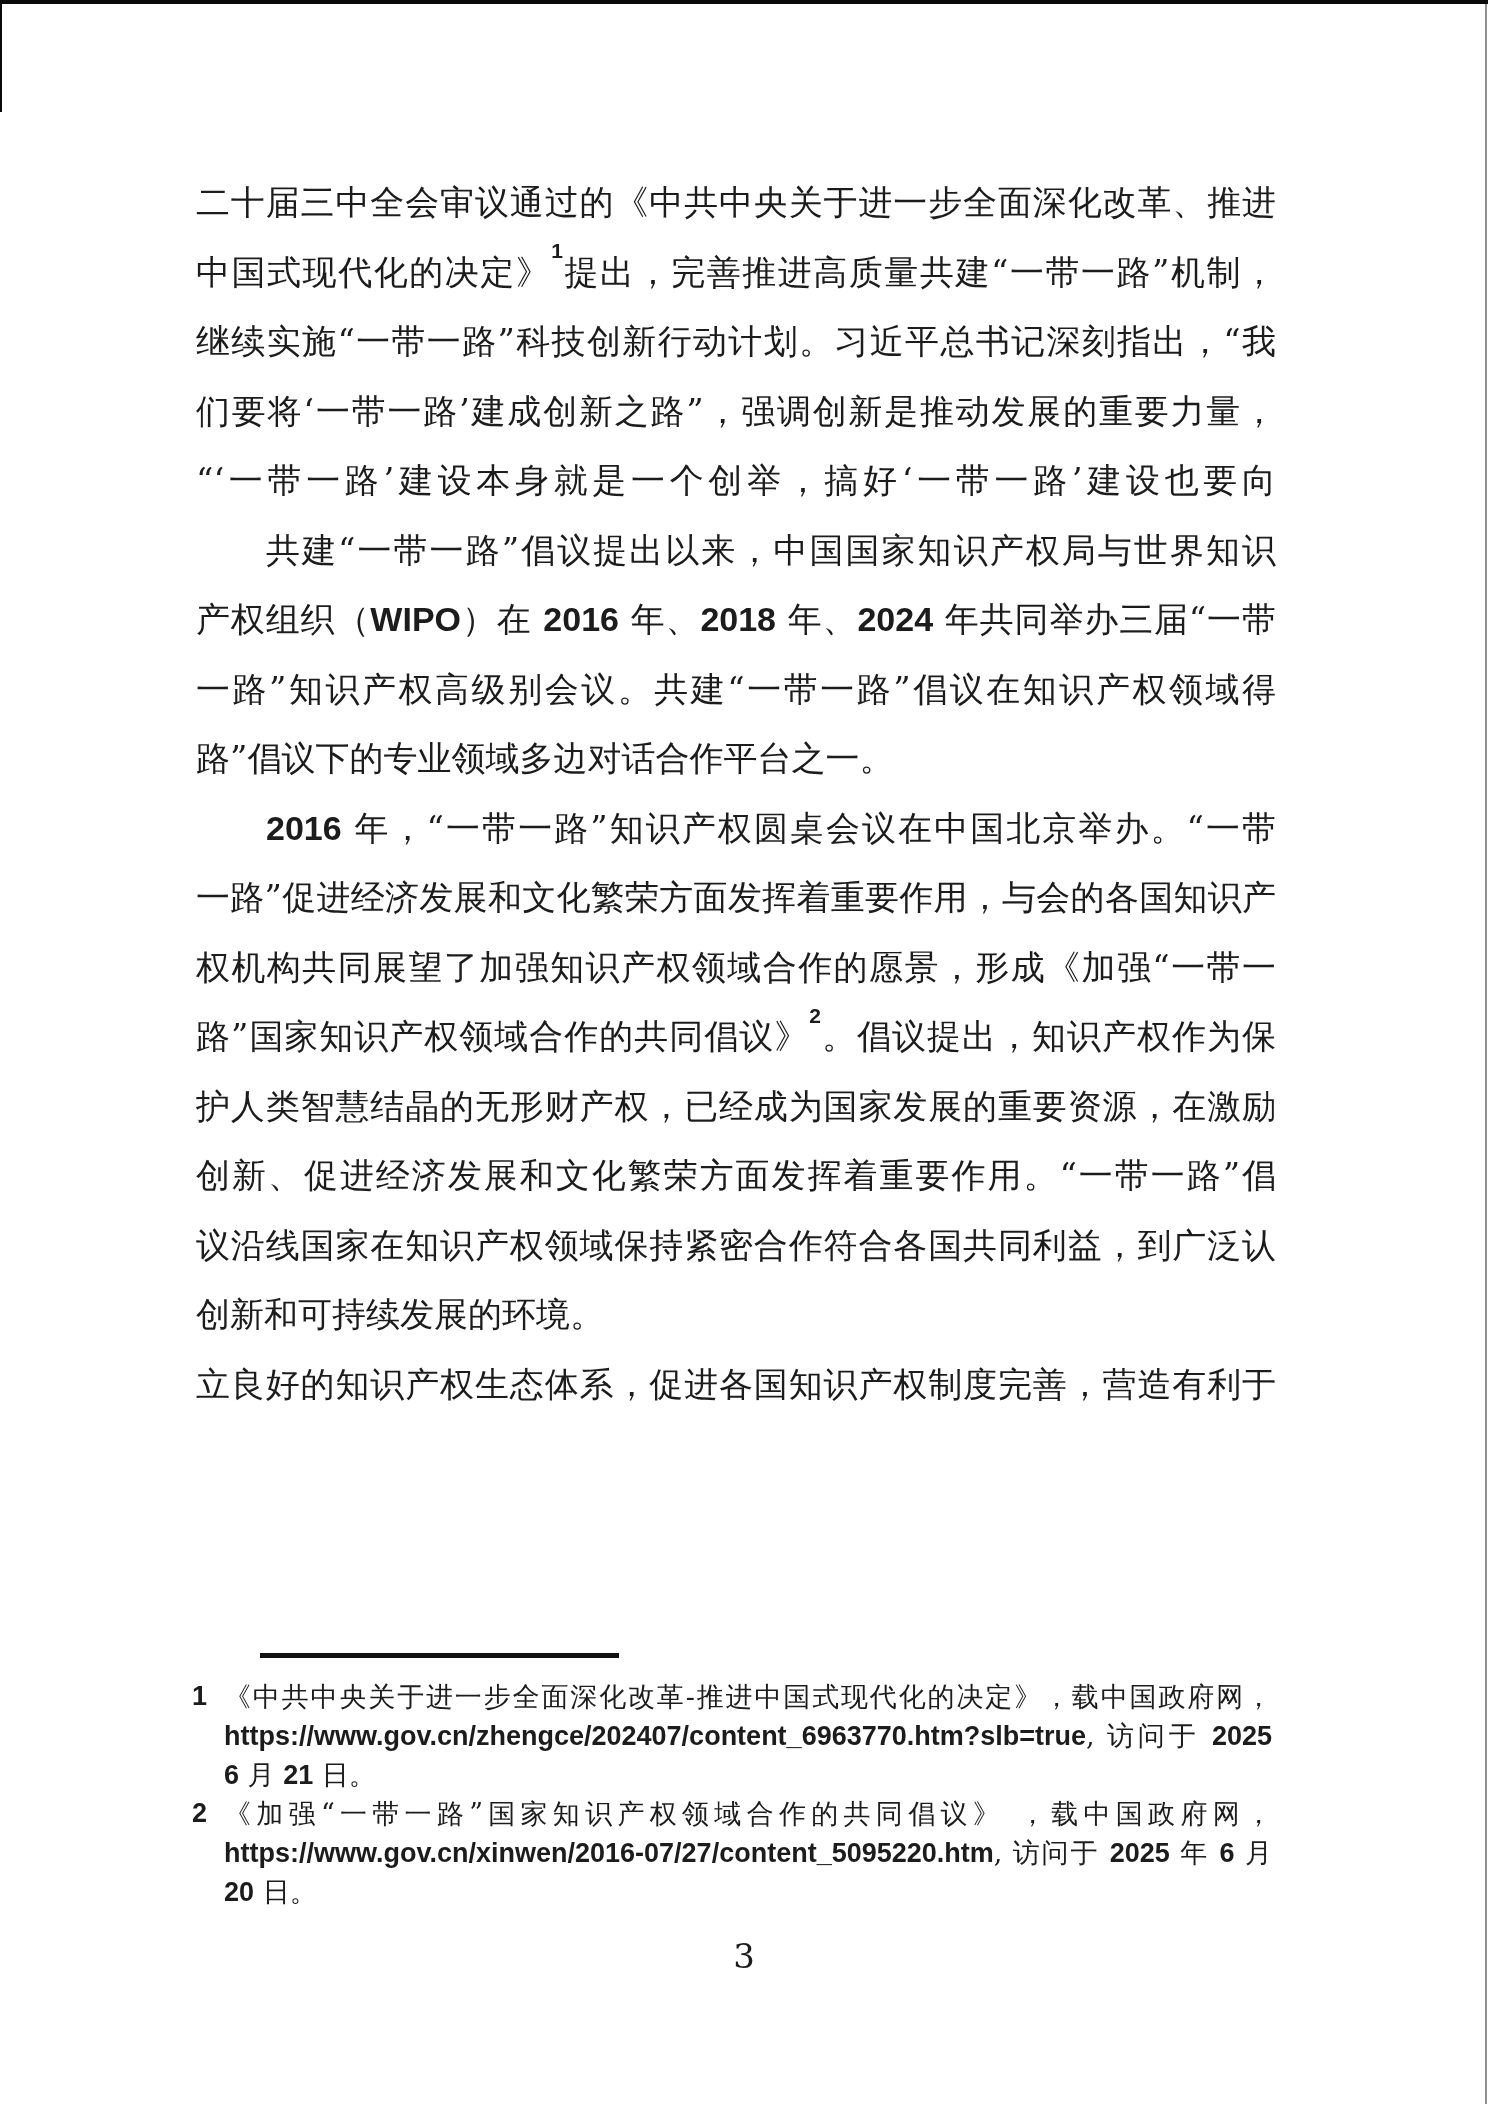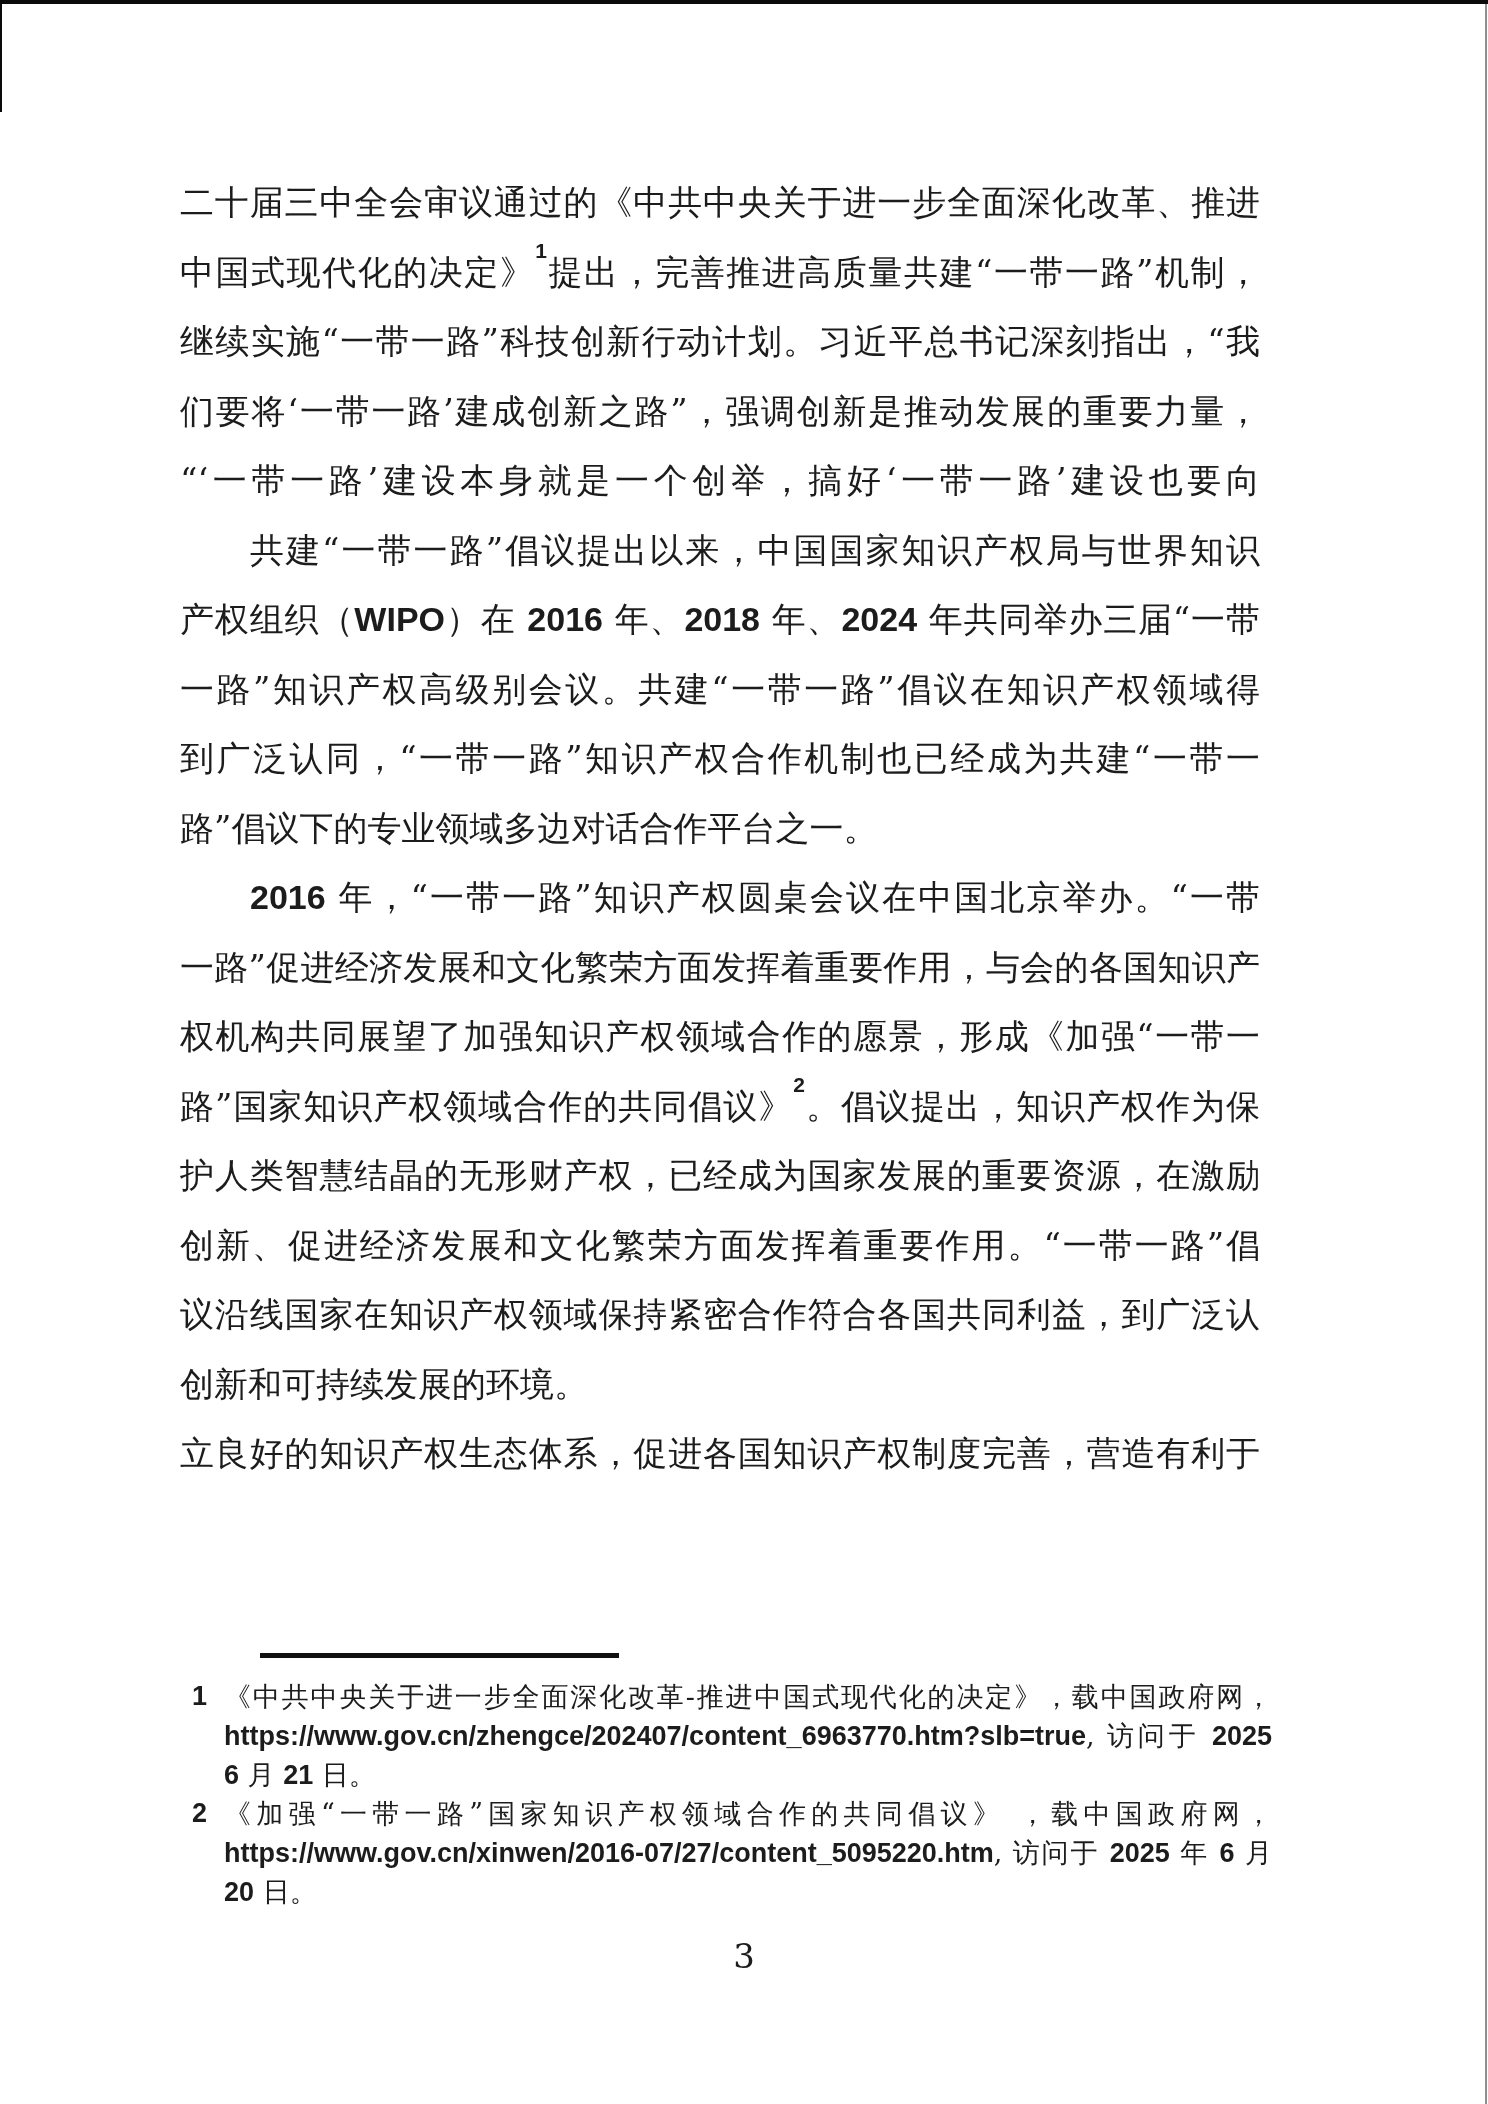--- a/index.html
+++ b/index.html
@@ -11,21 +11,21 @@
     font-family:"DejaVu Serif","Liberation Serif",serif;
     color:#1c1c1c;
   }
   
   .edge-top{position:absolute;left:0;top:0;width:1488px;height:4px;background:#0a0a0a;}
   .edge-left{position:absolute;left:0;top:0;width:2px;height:112px;background:#0a0a0a;}
   .edge-right{position:absolute;left:1485px;top:4px;width:2px;height:2100px;background:#8f8f8f;}
 
   
   .body-block{
-    position:absolute;left:180px;top:168px;width:1080px;
+    position:absolute;left:196px;top:168px;width:1080px;
     font-size:34px;line-height:69.5px;
   }
   .line{
     height:69.5px;overflow:hidden;
     text-align:justify;text-align-last:justify;
     text-justify:inter-character;
   }
   .line.indent{padding-left:70px;}
   .line.para-end{text-align:left;text-align-last:left;}
 
@@ -74,21 +74,20 @@
 
   <div class="body-block" id="body-block">
       <div class="line">二十届三中全会审议通过的《中共中央关于进一步全面深化改革、推进</div>
       <div class="line">中国式现代化的决定》<sup class="fnref">1</sup>提出，完善推进高质量共建“一带一路”机制，</div>
       <div class="line">继续实施“一带一路”科技创新行动计划。习近平总书记深刻指出，“我</div>
       <div class="line">们要将‘一带一路’建成创新之路”，强调创新是推动发展的重要力量，</div>
       <div class="line">“‘一带一路’建设本身就是一个创举，搞好‘一带一路’建设也要向</div>
       <div class="line indent">共建“一带一路”倡议提出以来，中国国家知识产权局与世界知识</div>
       <div class="line">产权组织（<span class="lt">WIPO</span>）在 <span class="lt">2016</span> 年、<span class="lt">2018</span> 年、<span class="lt">2024</span> 年共同举办三届“一带</div>
       <div class="line">一路”知识产权高级别会议。共建“一带一路”倡议在知识产权领域得</div>
-      <div class="line">到广泛认同，“一带一路”知识产权合作机制也已经成为共建“一带一</div>
       <div class="line para-end">路”倡议下的专业领域多边对话合作平台之一。</div>
       <div class="line indent"><span class="lt">2016</span> 年，“一带一路”知识产权圆桌会议在中国北京举办。“一带</div>
       <div class="line">一路”促进经济发展和文化繁荣方面发挥着重要作用，与会的各国知识产</div>
       <div class="line">权机构共同展望了加强知识产权领域合作的愿景，形成《加强“一带一</div>
       <div class="line">路”国家知识产权领域合作的共同倡议》<sup class="fnref">2</sup>。倡议提出，知识产权作为保</div>
       <div class="line">护人类智慧结晶的无形财产权，已经成为国家发展的重要资源，在激励</div>
       <div class="line">创新、促进经济发展和文化繁荣方面发挥着重要作用。“一带一路”倡</div>
       <div class="line">议沿线国家在知识产权领域保持紧密合作符合各国共同利益，到广泛认同</div>
       <div class="line para-end">创新和可持续发展的环境。</div>
       <div class="line">立良好的知识产权生态体系，促进各国知识产权制度完善，营造有利于</div>

